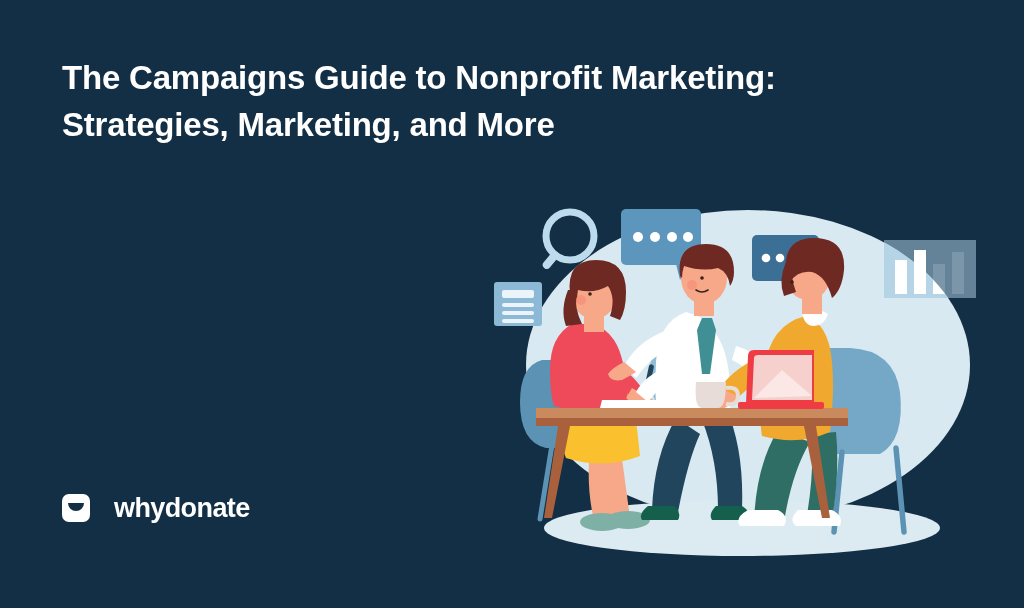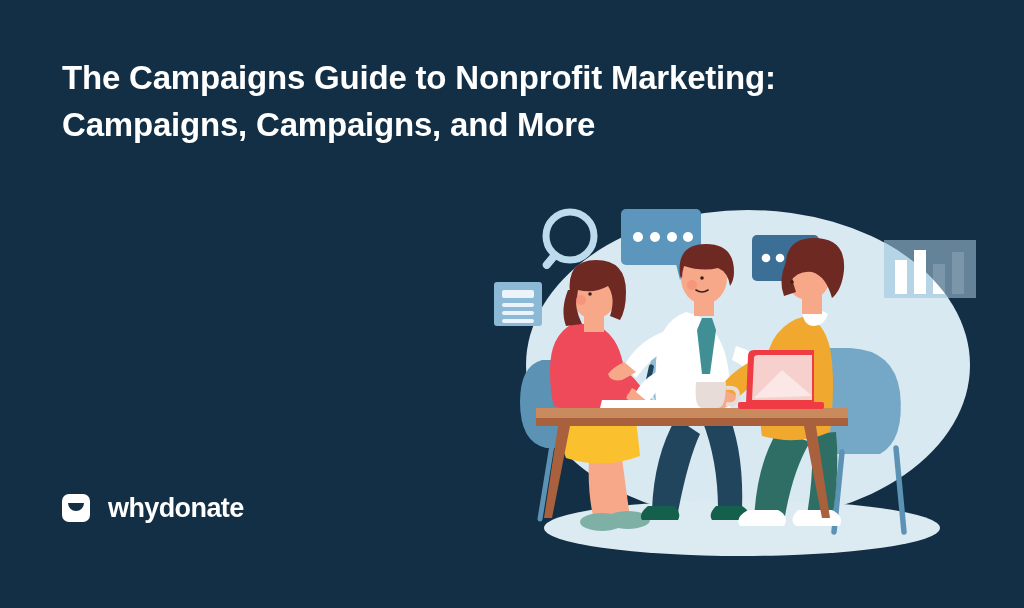--- a/index.html
+++ b/index.html
@@ -31,21 +31,21 @@
     letter-spacing:-0.2px;
   }
   .headline .hl-line { display:block; white-space:nowrap; }
   
   .logo {
     position:absolute;
     left:62px;
     top:494px;
     display:flex;
     align-items:center;
-    gap:18px;
+    gap:24px;
   }
   .logo-mark {
     width:28px; height:28px;
     background:#ffffff;
     border-radius:7px;
     position:relative;
     flex:0 0 auto;
   }
   .logo-mark::after {
     content:"";
@@ -72,21 +72,21 @@
   }
   .illustration svg { display:block; width:520px; height:400px; }
 </style>
 </head>
 <body>
 
 <div class="banner">
 
   <h1 class="headline">
     <span class="hl-line">The Campaigns Guide to Nonprofit Marketing:</span>
-    <span class="hl-line">Campaigns, Campaigns, and More</span>
+    <span class="hl-line">Strategies, Marketing, and More</span>
   </h1>
 
   <div class="logo">
     <span class="logo-mark"></span>
     <span class="logo-text">whydonate</span>
   </div>
 
   <div class="illustration">
     <svg viewBox="0 0 520 400" xmlns="http://www.w3.org/2000/svg">
       <defs>

